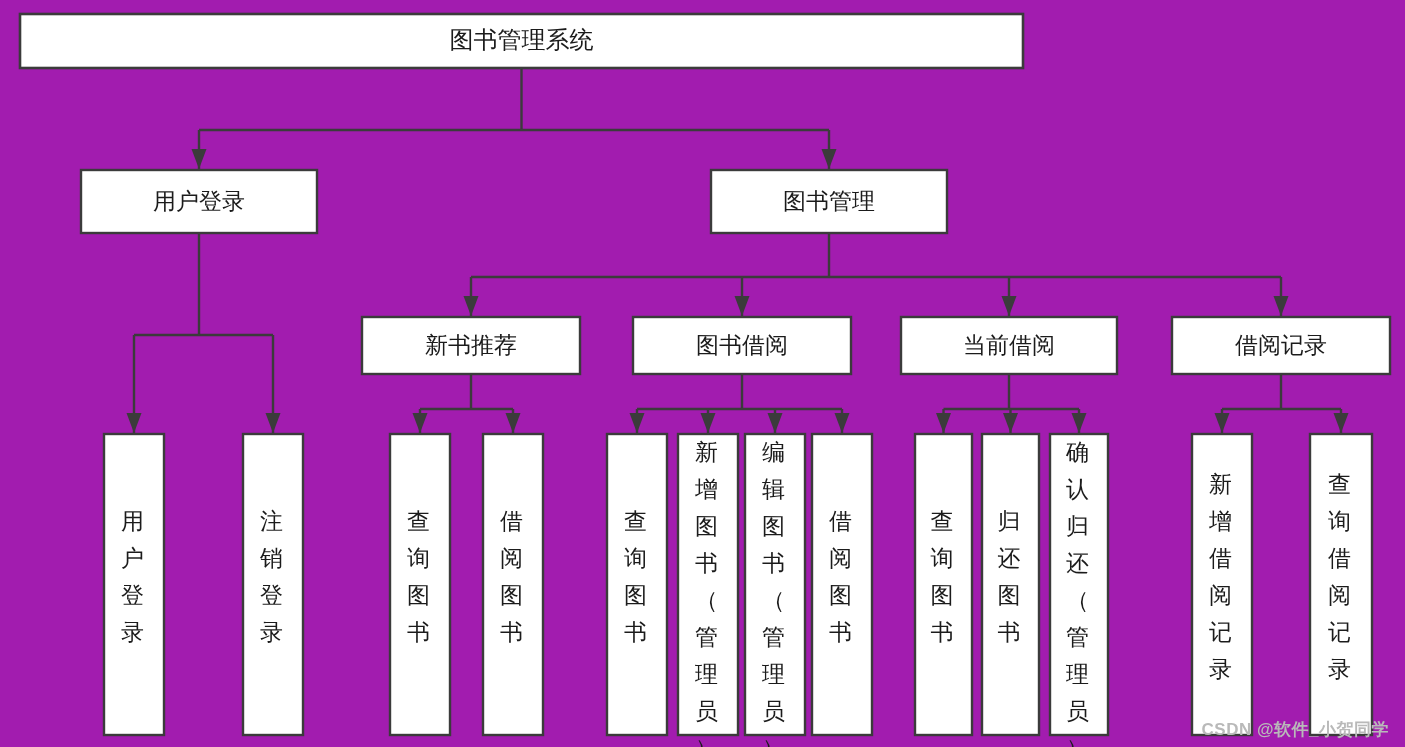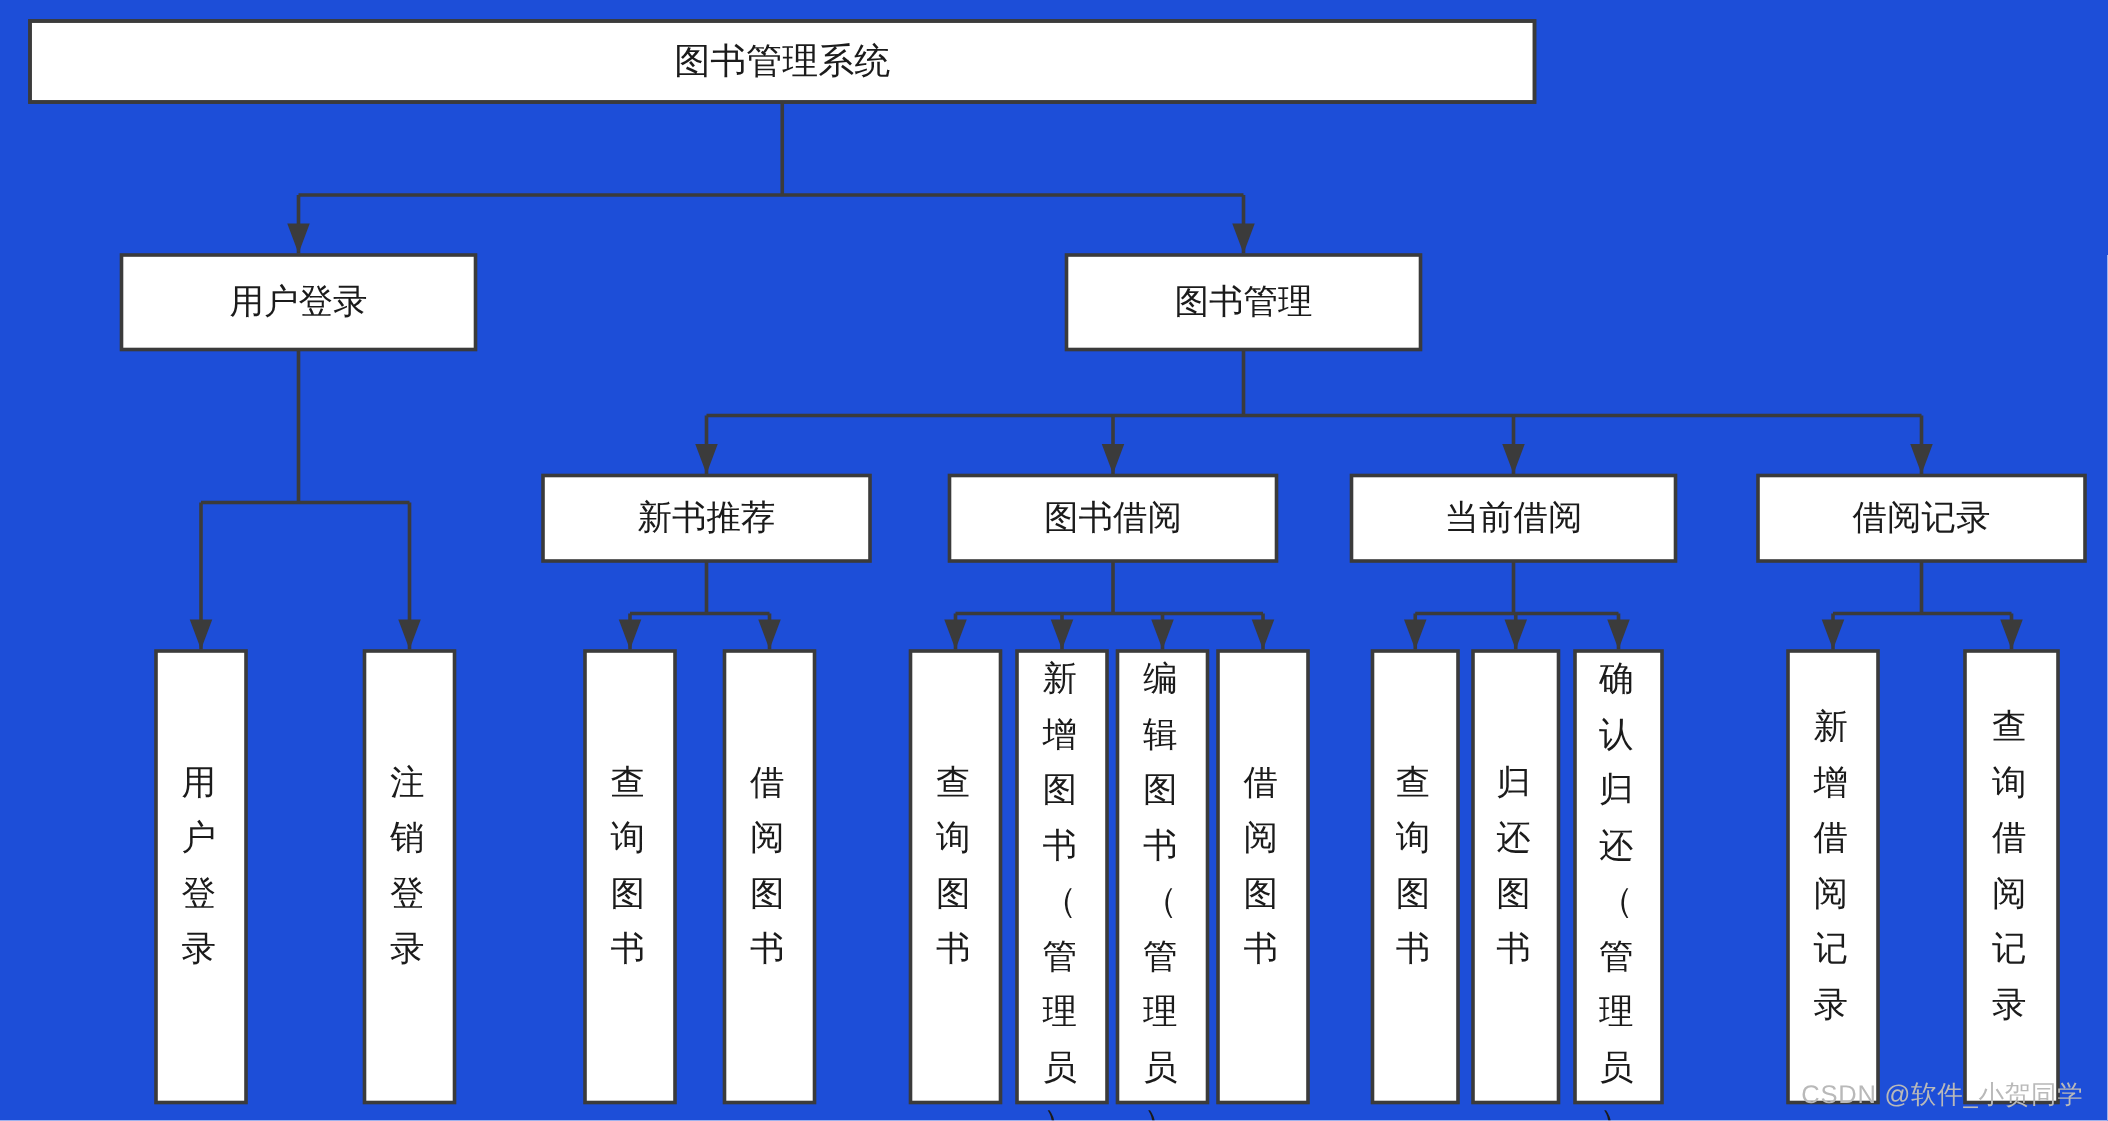--- a/index.html
+++ b/index.html
@@ -7,21 +7,21 @@
     padding: 0;
     background: #ffffff;
   }
   body {
     font-family: "Liberation Sans", "DejaVu Sans", sans-serif;
   }
   #stage {
     position: relative;
     width: 1405px;
     height: 747px;
-    background: #1d4ed8;
+    background: #a21caf;
     overflow: hidden;
   }
   svg#diagram {
     position: absolute;
     top: 0;
     left: 0;
     width: 1405px;
     height: 747px;
     display: block;
   }
@@ -64,20 +64,21 @@
   .watermark {
     position: absolute;
     right: 16px;
     bottom: 6px;
     font-family: "Liberation Sans", "DejaVu Sans", sans-serif;
     font-size: 17px;
     color: #b9b9b9;
     white-space: nowrap;
     letter-spacing: 0.5px;
     user-select: none;
+    font-weight: bold;
   }
 </style>
 </head>
 <body>
 
 <div id="stage">
   <svg id="diagram" viewBox="0 0 1405 747">
     <g id="connectors">
         <line x1="521.5" y1="68" x2="521.5" y2="130" class="conn"></line>
         <line x1="199" y1="130" x2="829" y2="130" class="conn"></line>

